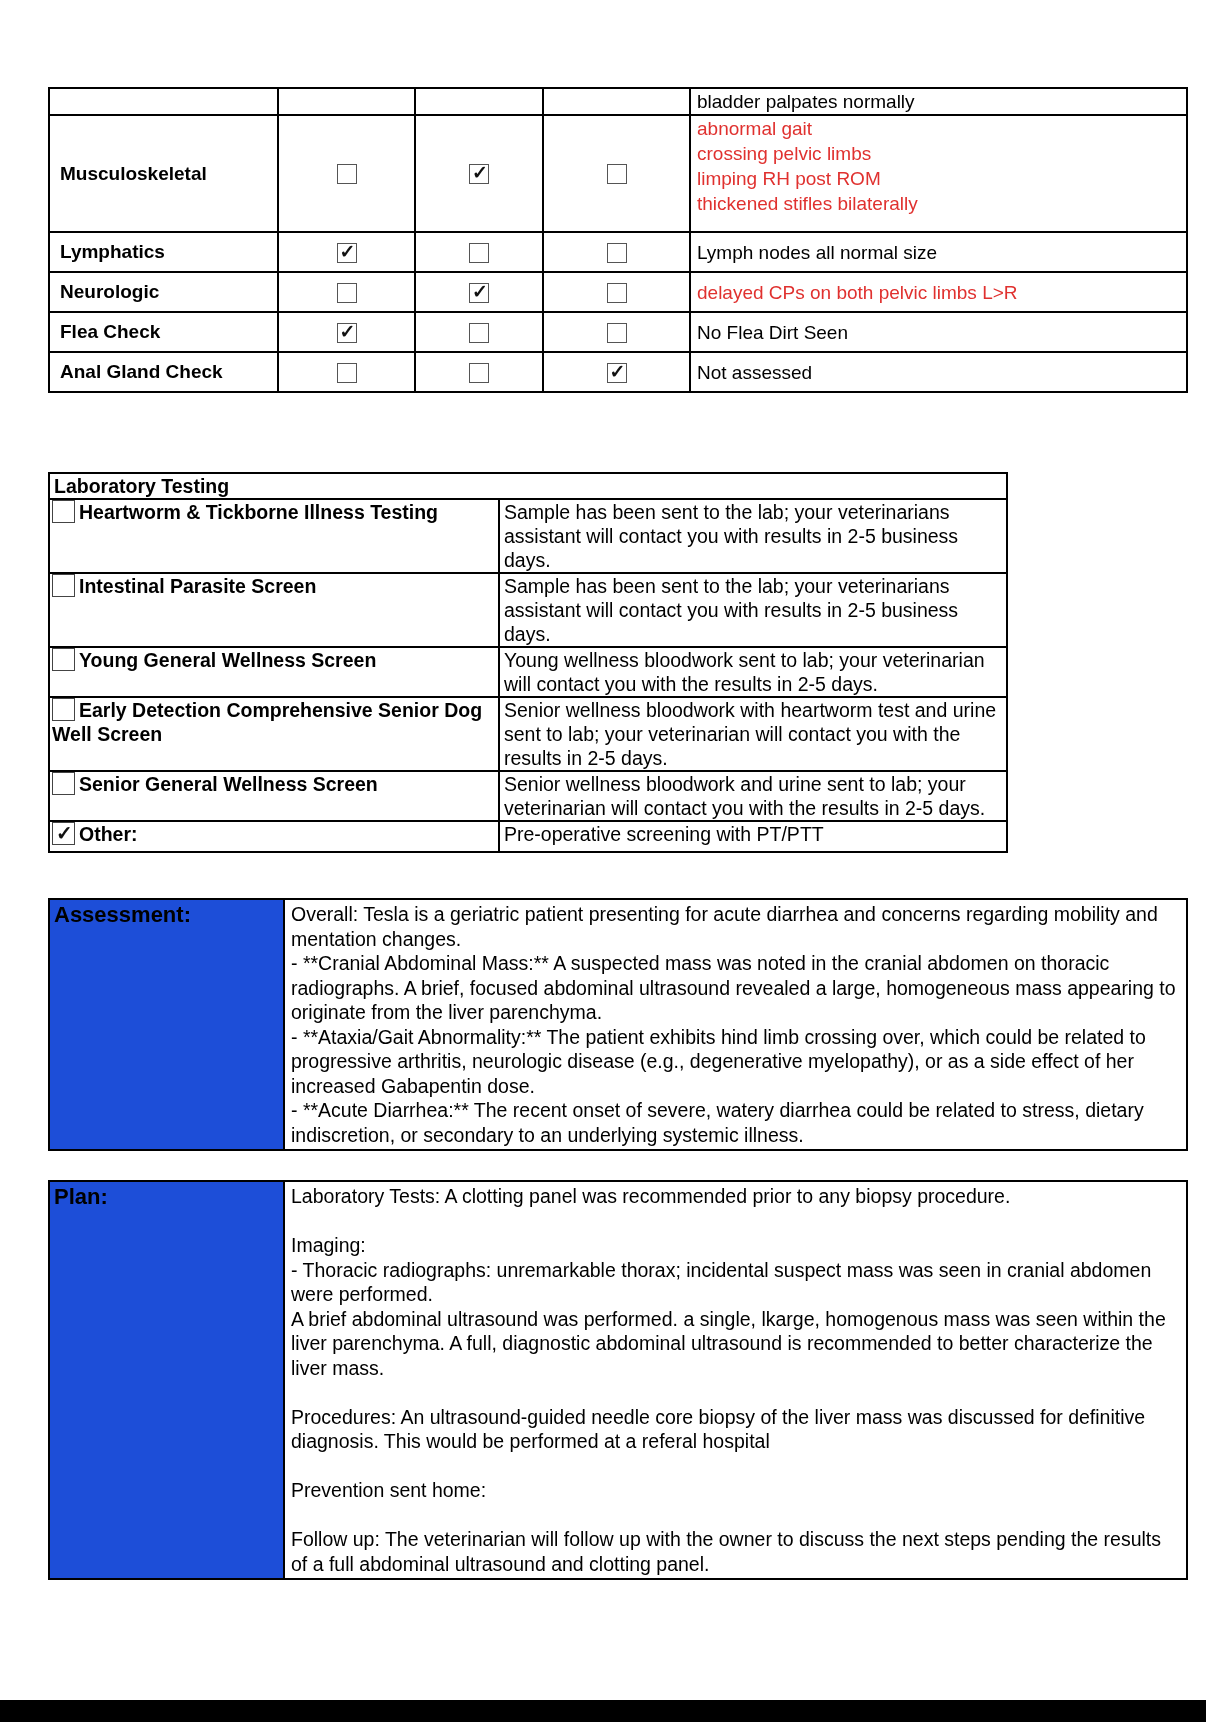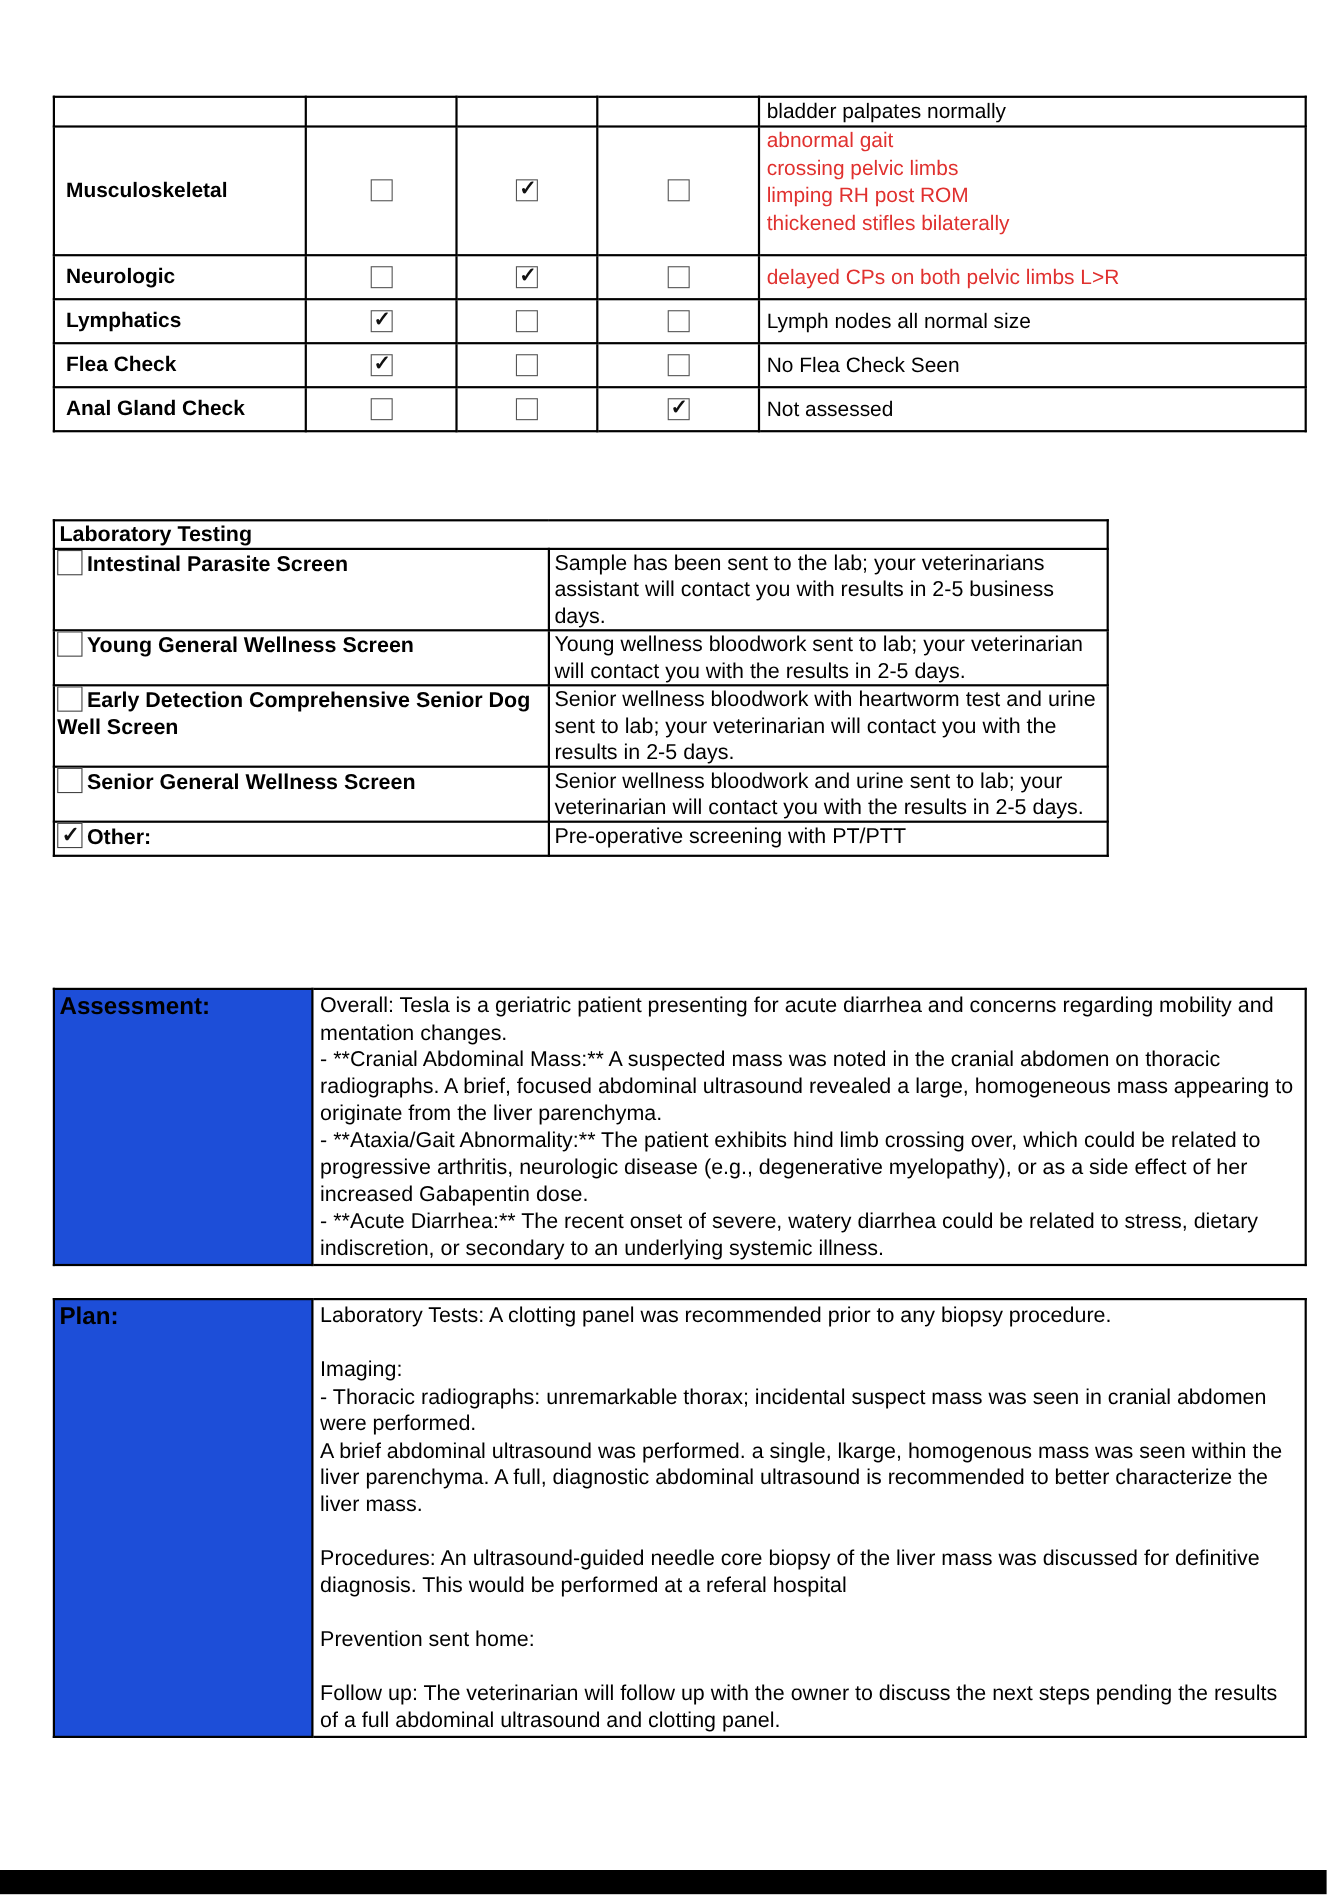--- a/index.html
+++ b/index.html
@@ -58,44 +58,44 @@
         <td class="cb"><span class="box"><span class="chk">✓</span></span></td>
         <td class="cb"><span class="box"></span></td>
         <td class="note red" style="vertical-align: top;">
           <div>abnormal gait</div>
           <div>crossing pelvic limbs</div>
           <div>limping RH post ROM</div>
           <div>thickened stifles bilaterally</div>
         </td>
       </tr>
       <tr style="height: 40px;">
+        <td class="label">Lymphatics</td>
+        <td class="cb"><span class="box"><span class="chk">✓</span></span></td>
+        <td class="cb"><span class="box"></span></td>
+        <td class="cb"><span class="box"></span></td>
+        <td class="note">
+          <div>Lymph nodes all normal size</div>
+        </td>
+      </tr>
+      <tr style="height: 40px;">
         <td class="label">Neurologic</td>
         <td class="cb"><span class="box"></span></td>
         <td class="cb"><span class="box"><span class="chk">✓</span></span></td>
         <td class="cb"><span class="box"></span></td>
         <td class="note red">
           <div>delayed CPs on both pelvic limbs L&gt;R</div>
         </td>
       </tr>
       <tr style="height: 40px;">
-        <td class="label">Lymphatics</td>
-        <td class="cb"><span class="box"><span class="chk">✓</span></span></td>
-        <td class="cb"><span class="box"></span></td>
-        <td class="cb"><span class="box"></span></td>
-        <td class="note">
-          <div>Lymph nodes all normal size</div>
-        </td>
-      </tr>
-      <tr style="height: 40px;">
         <td class="label">Flea Check</td>
         <td class="cb"><span class="box"><span class="chk">✓</span></span></td>
         <td class="cb"><span class="box"></span></td>
         <td class="cb"><span class="box"></span></td>
         <td class="note">
-          <div>No Flea Check Seen</div>
+          <div>No Flea Dirt Seen</div>
         </td>
       </tr>
       <tr style="height: 40px;">
         <td class="label">Anal Gland Check</td>
         <td class="cb"><span class="box"></span></td>
         <td class="cb"><span class="box"></span></td>
         <td class="cb"><span class="box"><span class="chk">✓</span></span></td>
         <td class="note">
           <div>Not assessed</div>
         </td>
@@ -104,20 +104,24 @@
 </table>
 
 <table id="lab" class="abs">
   <colgroup>
       <col style="width:450px">
       <col>
     </colgroup>
   <tbody id="lab-body">
     <tr>
         <td class="head" colspan="2">Laboratory Testing</td>
+      </tr>
+  <tr>
+        <td class="test"><span class="box"></span><span>Heartworm &amp; Tickborne Illness Testing</span></td>
+        <td>Sample has been sent to the lab; your veterinarians assistant will contact you with results in 2-5 business days.</td>
       </tr>
       <tr>
         <td class="test"><span class="box"></span><span>Intestinal Parasite Screen</span></td>
         <td>Sample has been sent to the lab; your veterinarians assistant will contact you with results in 2-5 business days.</td>
       </tr>
       <tr>
         <td class="test"><span class="box"></span><span>Young General Wellness Screen</span></td>
         <td>Young wellness bloodwork sent to lab; your veterinarian will contact you with the results in 2-5 days.</td>
       </tr>
       <tr>

